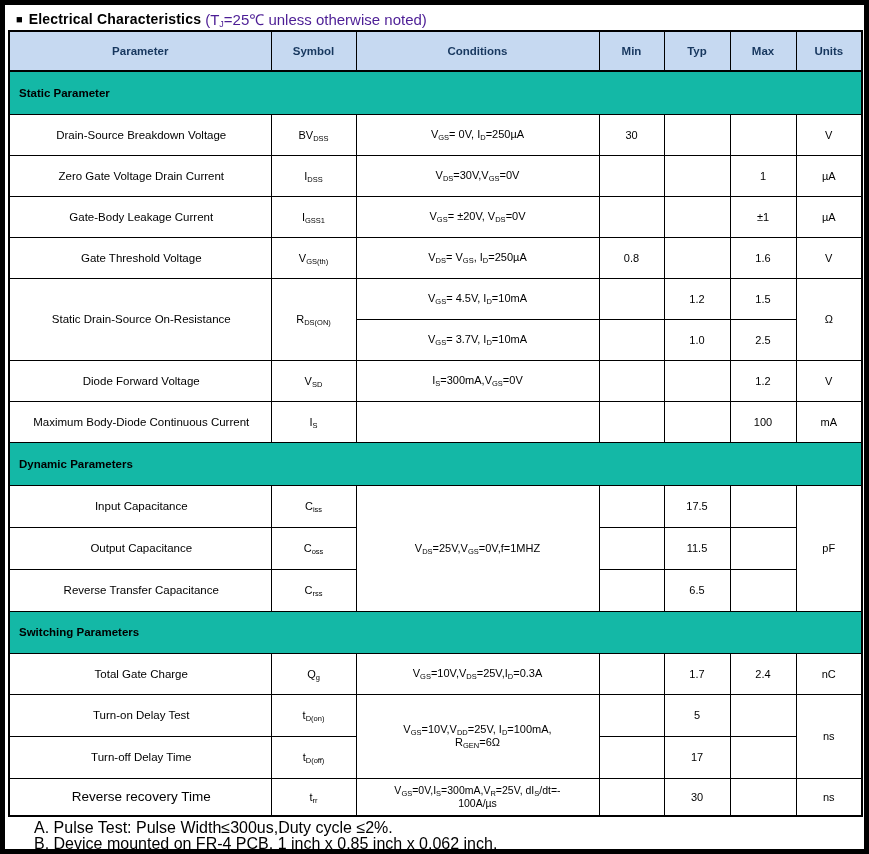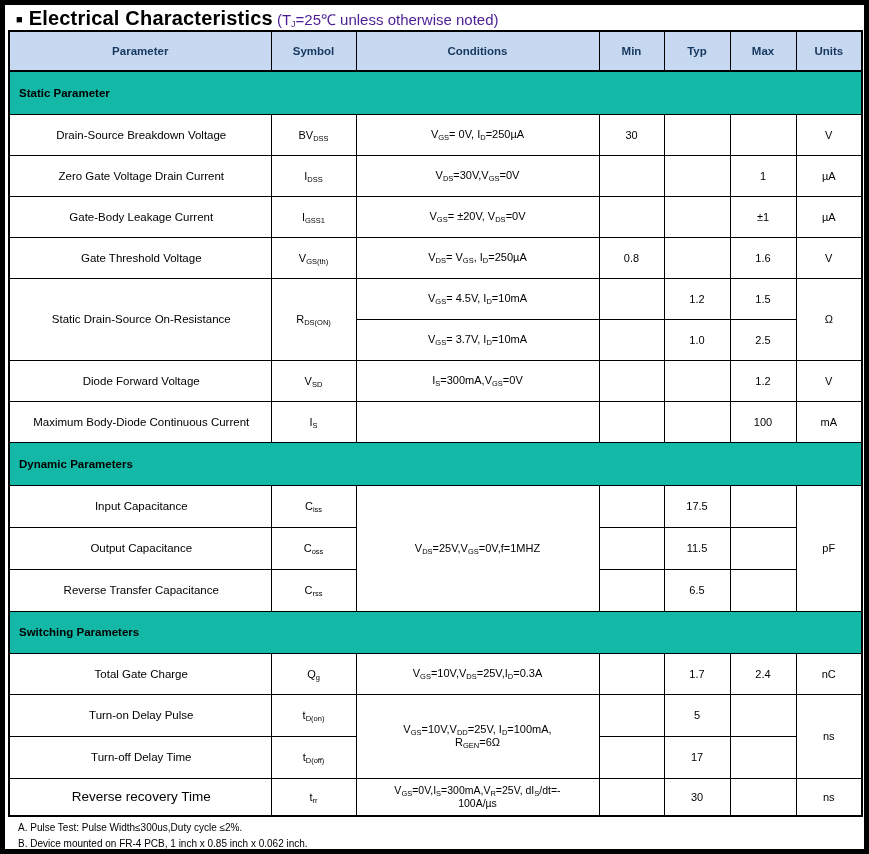--- a/index.html
+++ b/index.html
@@ -13,21 +13,21 @@
     width:869px; height:854px;
     background:#ffffff;
     border:5px solid #000000;
   }
   .content { padding:2px 3px 0 3px; }
   .title-line {
     height:23px; display:flex; align-items:center;
     padding-left:8px; white-space:nowrap;
   }
   .title-bullet { font-size:11px; margin-right:6px; color:#000; }
-  .title-main { font-size:20px; font-weight:bold; color:#000; letter-spacing:0.2px; }
+  .title-main { font-size:14px; font-weight:bold; color:#000; letter-spacing:0.2px; }
   .title-suffix { font-size:15px; font-weight:normal; color:#4c1d95; margin-left:4px; }
   sub { font-size:7.5px; vertical-align:-2px; line-height:0; }
   .title-suffix sub { font-size:9px; }
 
   table.spec {
     width:853px; table-layout:fixed; border-collapse:collapse;
     border:2px solid #000;
     font-size:11px; color:#000;
   }
   table.spec td, table.spec th {
@@ -50,21 +50,21 @@
   tr.caprow  { height:42px; }
   tr.swrow   { height:42px; }
   tr.trrrow  { height:38px; }
   td.param { text-align:left; padding-left:2px; font-size:11.5px; }
   td.param.big { font-size:13.5px; }
   td.cond  { font-size:11px; line-height:13px;margin-left:23px; }
   td.cond.small { font-size:10.5px; }
   td.sym, td.num, td.unit { font-size:11px; }
 
   .notes { margin:3px 0 0 10px; }
-  .note { font-size:10px; color:#000; line-height:16px; white-space:nowrap; }
+  .note { font-size:16px; color:#000; line-height:16px; white-space:nowrap;margin-left:16px; }
 </style>
 </head>
 <body>
 
 <div class="page">
   <div class="content">
 
     <div class="title-line">
       <span class="title-bullet">■</span>
       <span class="title-main">Electrical Characteristics</span>
@@ -209,21 +209,21 @@
         <td class="param">Total Gate Charge</td>
         <td class="sym">Q<sub>g</sub></td>
         <td class="cond">V<sub>GS</sub>=10V,V<sub>DS</sub>=25V,I<sub>D</sub>=0.3A</td>
         <td class="num"></td>
         <td class="num">1.7</td>
         <td class="num">2.4</td>
         <td class="unit">nC</td>
       </tr>
 
       <tr class="swrow">
-        <td class="param">Turn-on Delay Pulse</td>
+        <td class="param">Turn-on Delay Test</td>
         <td class="sym">t<sub>D(on)</sub></td>
         <td class="cond" rowspan="2">V<sub>GS</sub>=10V,V<sub>DD</sub>=25V, I<sub>D</sub>=100mA,<br>R<sub>GEN</sub>=6Ω</td>
         <td class="num"></td>
         <td class="num">5</td>
         <td class="num"></td>
         <td class="unit" rowspan="2">ns</td>
       </tr>
       <tr class="swrow">
         <td class="param">Turn-off Delay Time</td>
         <td class="sym">t<sub>D(off)</sub></td>

